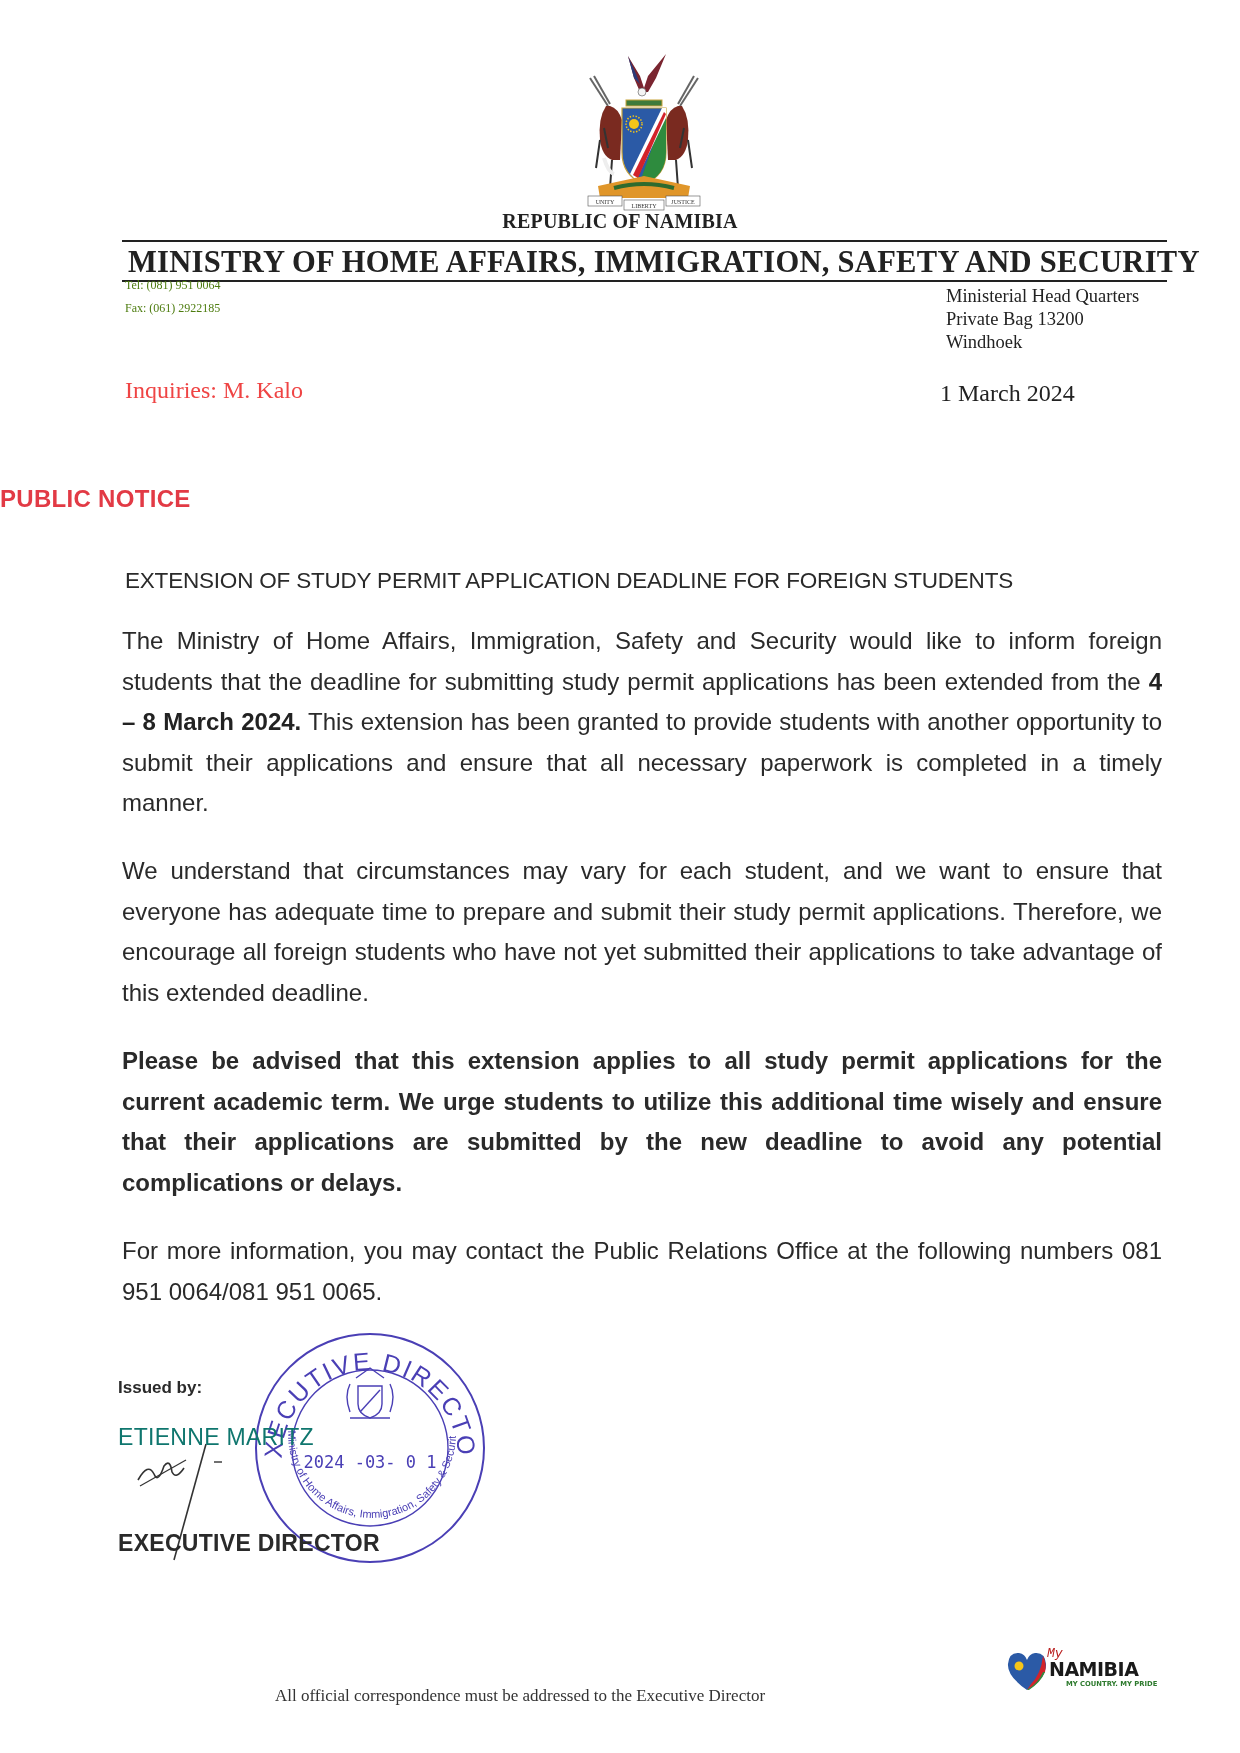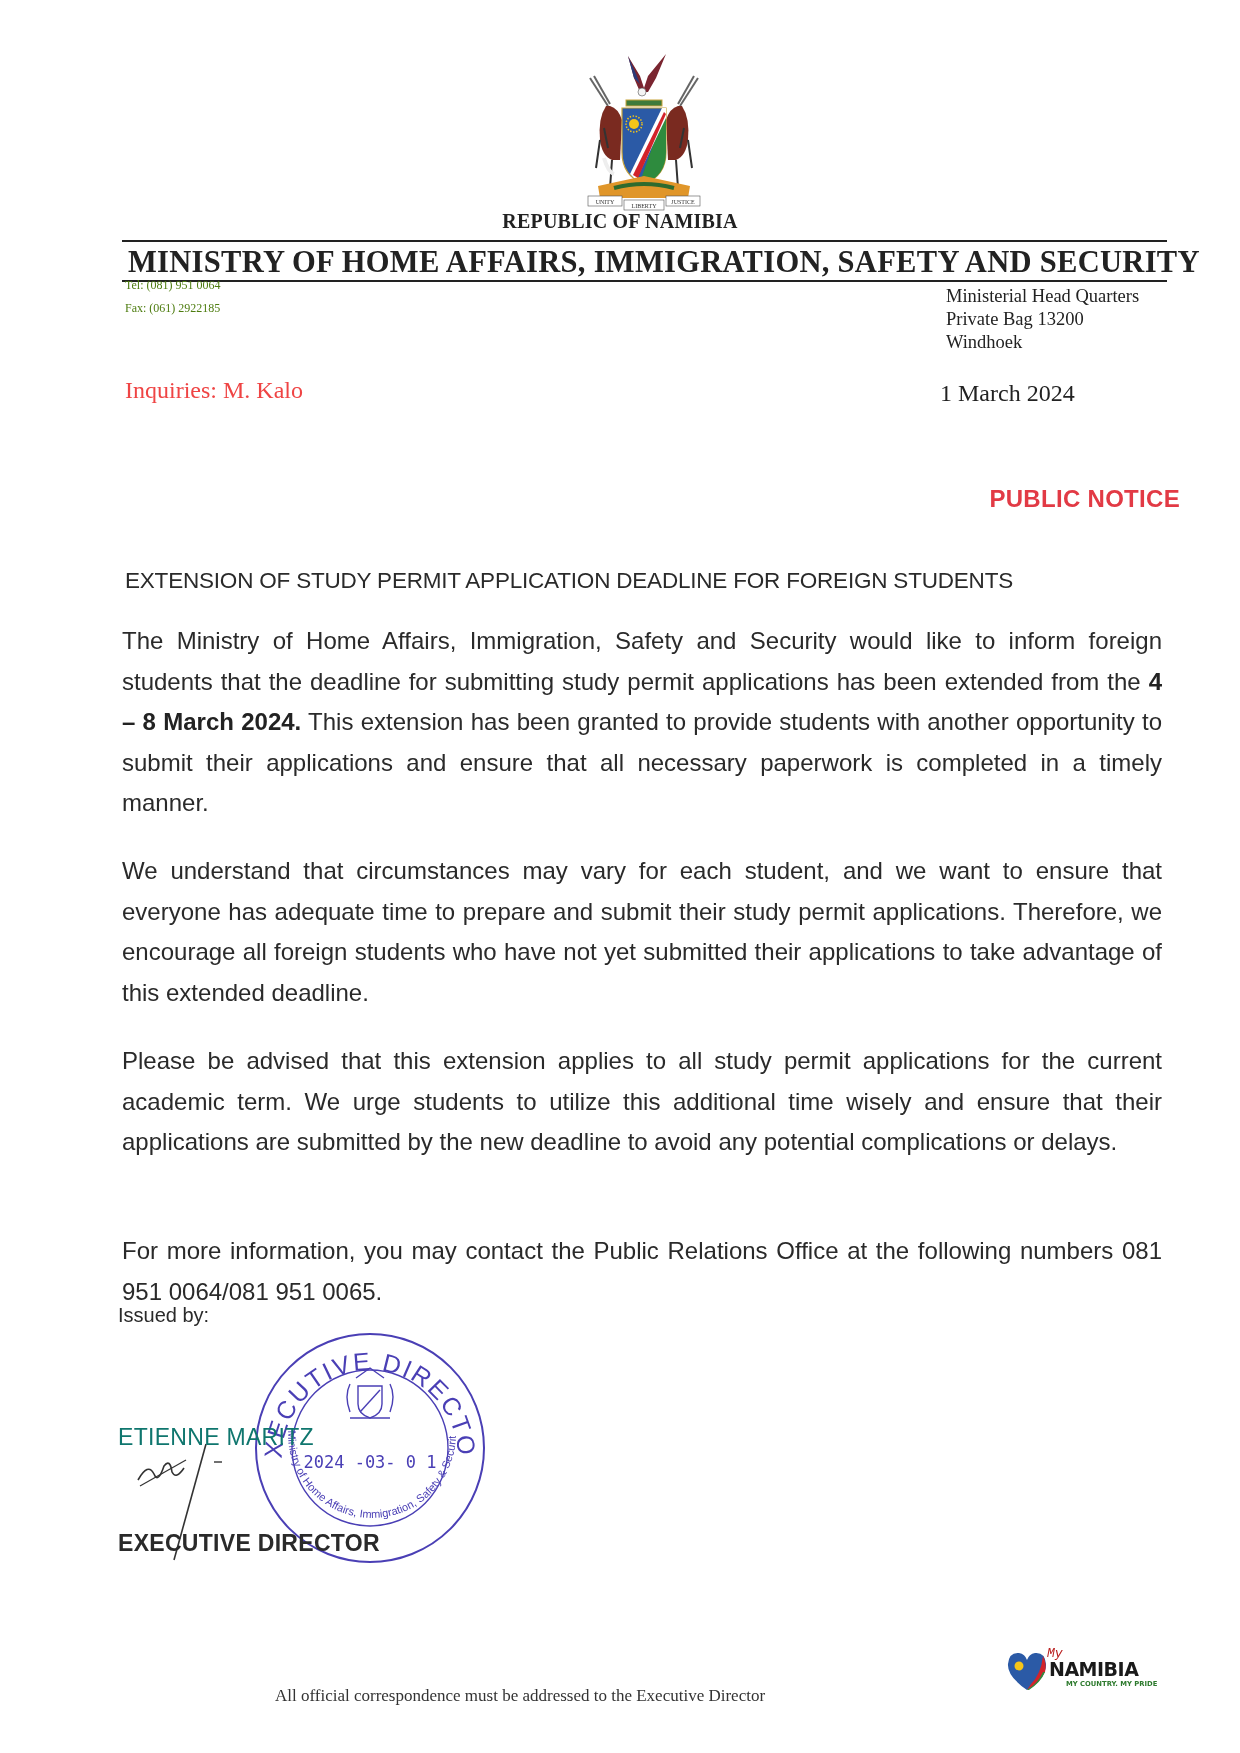--- a/index.html
+++ b/index.html
@@ -19,31 +19,31 @@
     #fax { top: 301px; }
 
     .addr { left: 946px; font-size: 18.5px; color: #222; }
     #addr1 { top: 286px; }
     #addr2 { top: 309px; }
     #addr3 { top: 332px; }
 
     #inquiries { left: 125px; top: 377px; font-size: 24px; color: #ef4444; }
     #date { left: 940px; top: 380px; font-size: 24px; color: #222; }
 
-    #notice-title { left: 0; width: 1180px; top: 485px; text-align: right; font-size: 24px; font-weight: bold; color: #e23a45; letter-spacing: 0.3px; }
+    #notice-title { left: 0; width: 1180px; top: 485px; text-align: left; font-size: 24px; font-weight: bold; color: #e23a45; letter-spacing: 0.3px; }
     #heading { left: 125px; top: 568px; font-size: 22.5px; font-weight: normal; color: #2a2a2a; white-space: nowrap; letter-spacing: -0.2px; }
 
     .para { left: 122px; width: 1040px; font-size: 24px; line-height: 40.5px; color: #2a2a2a; text-align: justify; text-align-last: left; }
     #p1 { top: 621px; }
     #p2 { top: 851px; }
-    #p3 { top: 1041px; }
+    #p3 { top: 1041px; font-weight: bold; }
     #p4 { top: 1231px; }
     .para b { font-weight: bold; color: #222; }
 
-    #issued { left: 118px; top: 1304px; font-size: 20px; color: #2a2a2a; }
+    #issued { left: 118px; top: 1378px; font-size: 17px; color: #2a2a2a; font-weight: bold; }
 
     #stamp { left: 252px; top: 1330px; width: 236px; height: 236px; }
     #signature { left: 130px; top: 1440px; width: 130px; height: 130px; }
 
     #signer-name { left: 118px; top: 1424px; font-size: 23px; font-weight: normal; color: #0f766e; letter-spacing: 0.3px; }
     #signer-title { left: 118px; top: 1530px; font-size: 23px; font-weight: bold; color: #2a2a2a; letter-spacing: 0.3px; }
 
     #footer { left: 0; width: 1040px; top: 1686px; text-align: center; font-size: 17px; color: #333; }
 
     #brand { left: 1005px; top: 1648px; width: 160px; height: 50px; }

